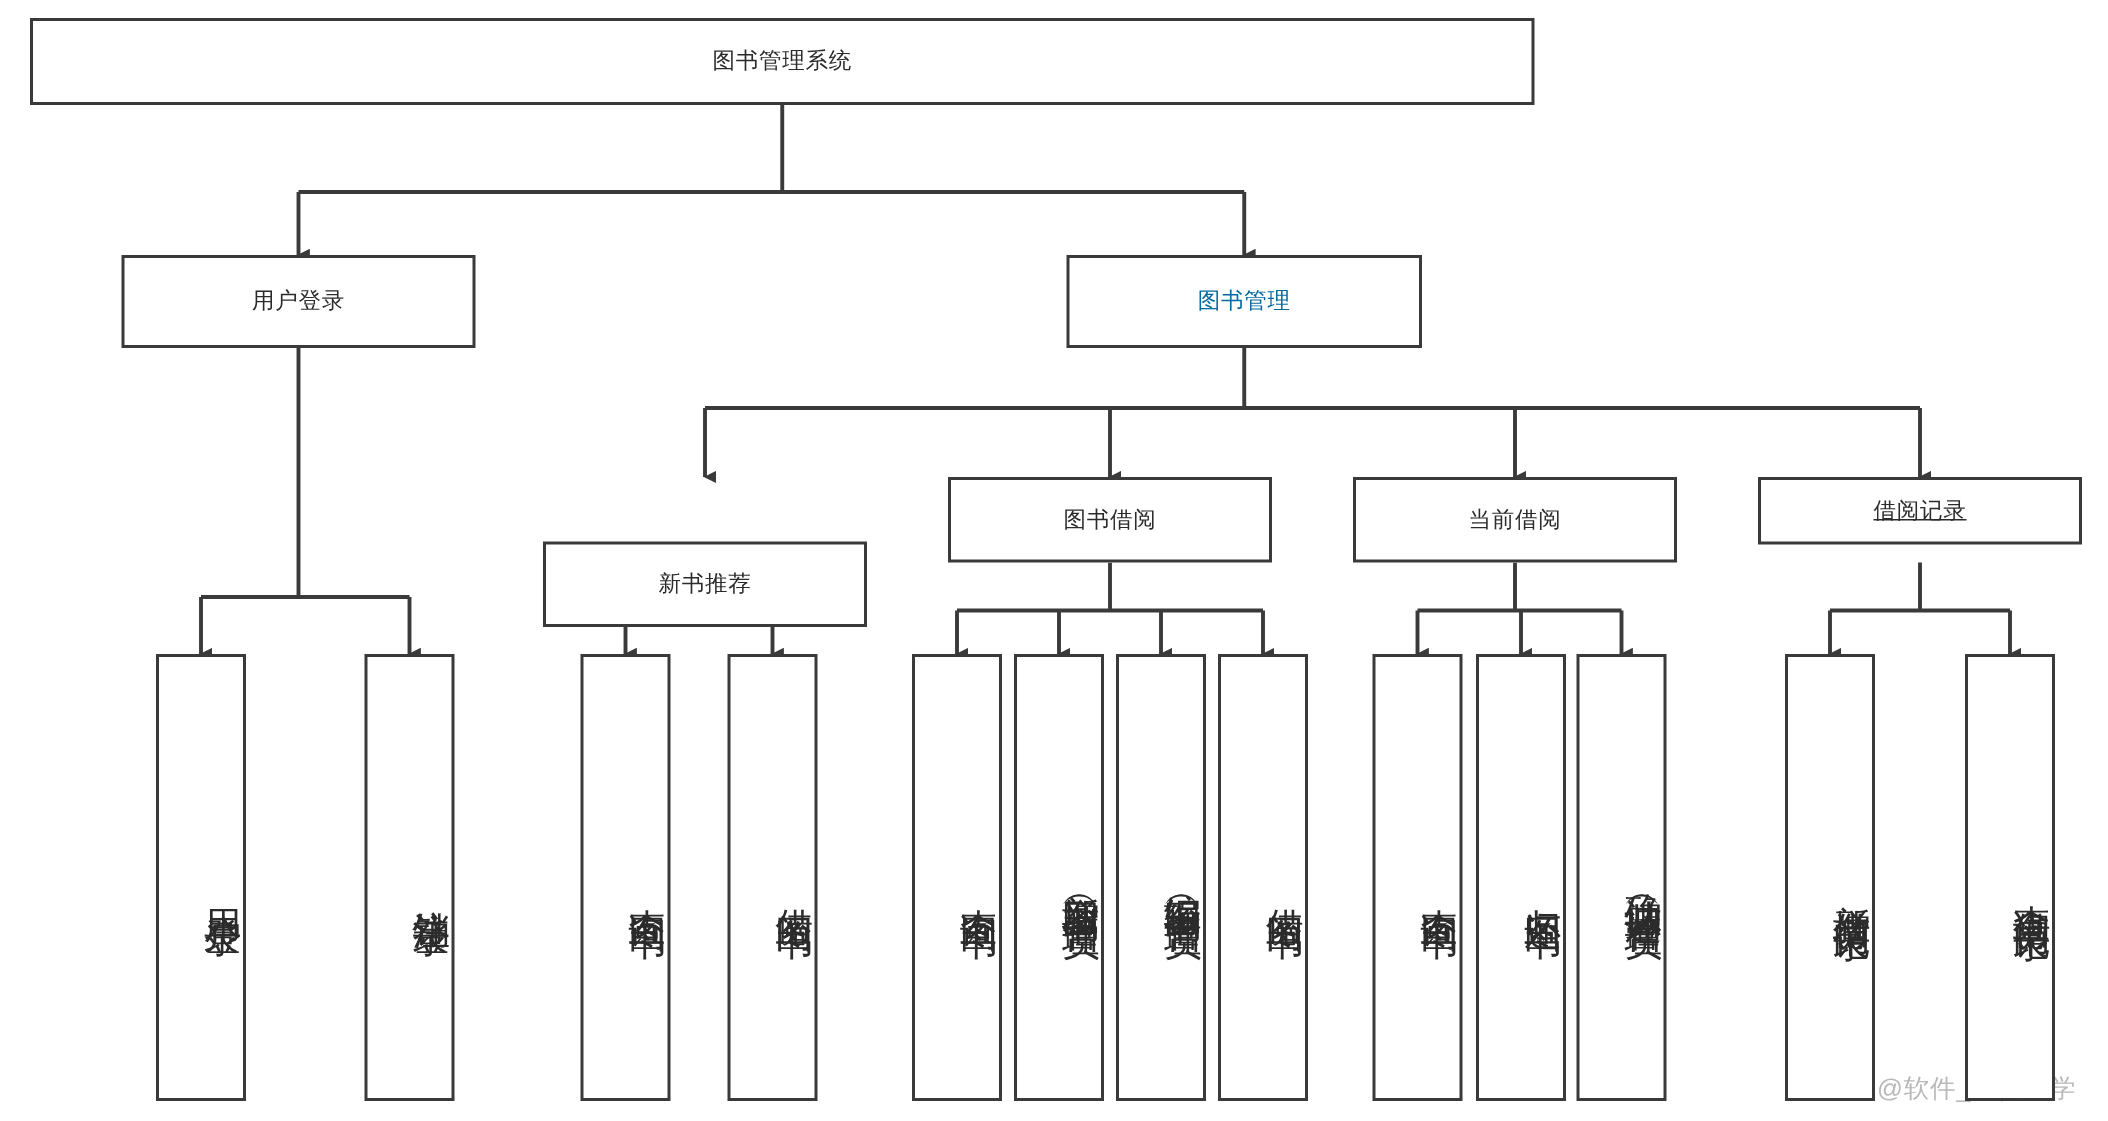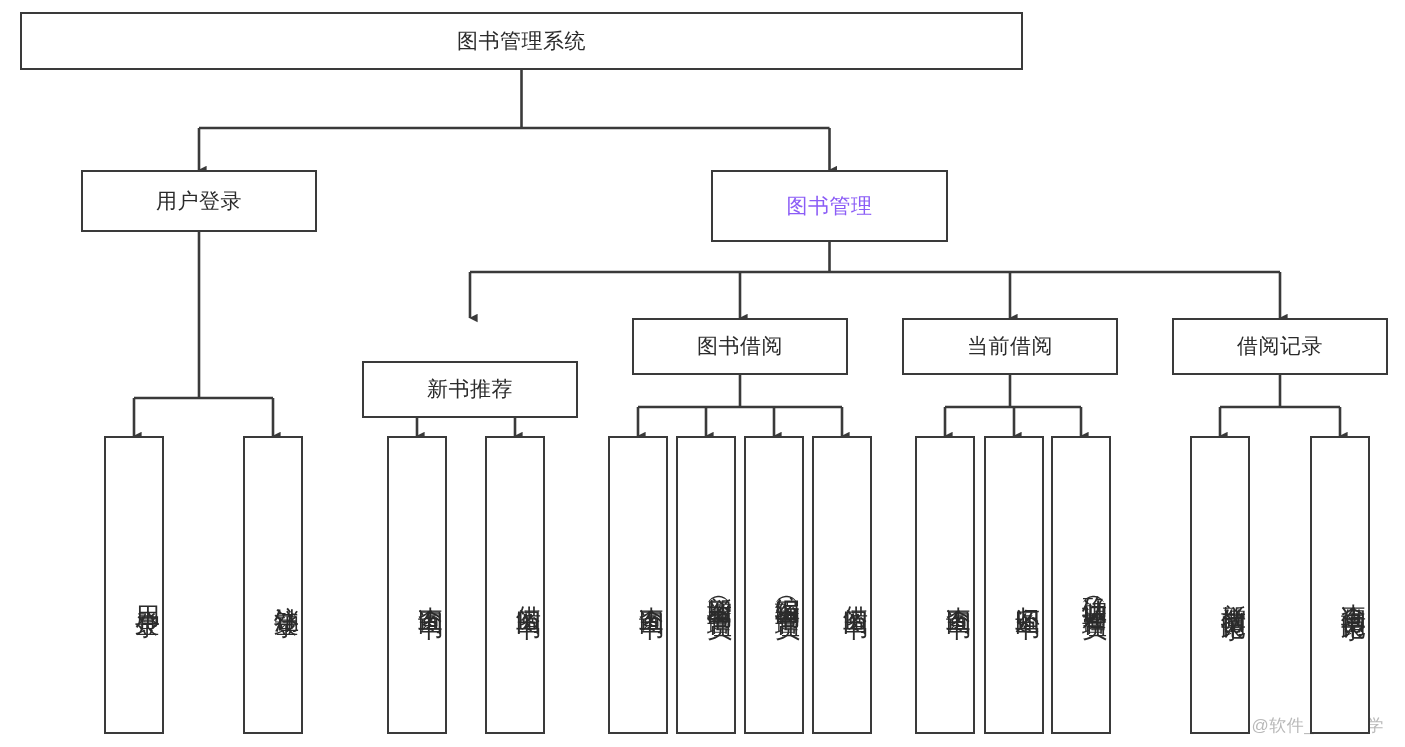--- a/index.html
+++ b/index.html
@@ -30,21 +30,21 @@
     background: #ffffff;
     border: 2px solid #3a3a3a;
     display: flex;
     align-items: center;
     justify-content: center;
     color: #2b2b2b;
     line-height: 1.18;
     text-align: center;
   }
   .node.horiz {
-    font-size: 21px;
+    font-size: 15px;
     letter-spacing: 0.5px;
   }
   .node.vert {
     font-size: 25px;
     writing-mode: vertical-rl;
     text-orientation: upright;
     align-items: flex-start;
     justify-content: center;
     padding-top: 14px;
     letter-spacing: 3px;
@@ -112,33 +112,33 @@
       </g>
   </svg>
 
   <div class="watermark" style="left: 1196px; top: 714px;">CSDN @软件_小贺同学</div>
 <div class="node horiz" style="left: 20px; top: 12px; width: 1003px; height: 58px; border-color: rgb(58, 58, 58); color: rgb(43, 43, 43);">
       <span class="node-label">图书管理系统</span>
     </div>
     <div class="node horiz" style="left: 81px; top: 170px; width: 236px; height: 62px; border-color: rgb(58, 58, 58); color: rgb(43, 43, 43);">
       <span class="node-label">用户登录</span>
     </div>
-    <div class="node horiz" style="left: 711px; top: 170px; width: 237px; height: 72px; border-color: rgb(58, 58, 58); color: #8b5cf6;">
+    <div class="node horiz" style="left: 711px; top: 170px; width: 237px; height: 62px; border-color: rgb(58, 58, 58); color: #0369a1;">
       <span class="node-label">图书管理</span>
     </div>
     <div class="node horiz" style="left: 362px; top: 318px; width: 216px; height: 57px; border-color: rgb(58, 58, 58); color: rgb(43, 43, 43); margin-top: 43px;">
       <span class="node-label">新书推荐</span>
     </div>
     <div class="node horiz" style="left: 902px; top: 318px; width: 216px; height: 57px; border-color: rgb(58, 58, 58); color: rgb(43, 43, 43);">
       <span class="node-label">当前借阅</span>
     </div>
     <div class="node horiz" style="left: 632px; top: 318px; width: 216px; height: 57px; border-color: rgb(58, 58, 58); color: rgb(43, 43, 43);">
       <span class="node-label">图书借阅</span>
     </div>
-    <div class="node horiz" style="left: 1172px; top: 318px; width: 216px; height: 57px; border-color: rgb(58, 58, 58); color: rgb(43, 43, 43);">
+    <div class="node horiz" style="left: 1172px; top: 318px; width: 216px; height: 45px; border-color: rgb(58, 58, 58); color: rgb(43, 43, 43); text-decoration: underline;">
       <span class="node-label">借阅记录</span>
     </div>
     <div class="node vert" style="left: 104px; top: 436px; width: 60px; height: 298px; border-color: rgb(58, 58, 58); color: rgb(43, 43, 43);">
       <span class="node-label">用户登录</span>
     </div>
     <div class="node vert" style="left: 243px; top: 436px; width: 60px; height: 298px; border-color: rgb(58, 58, 58); color: rgb(43, 43, 43);">
       <span class="node-label">注销登录</span>
     </div>
     <div class="node vert" style="left: 387px; top: 436px; width: 60px; height: 298px; border-color: rgb(58, 58, 58); color: rgb(43, 43, 43);">
       <span class="node-label">查询图书</span>

